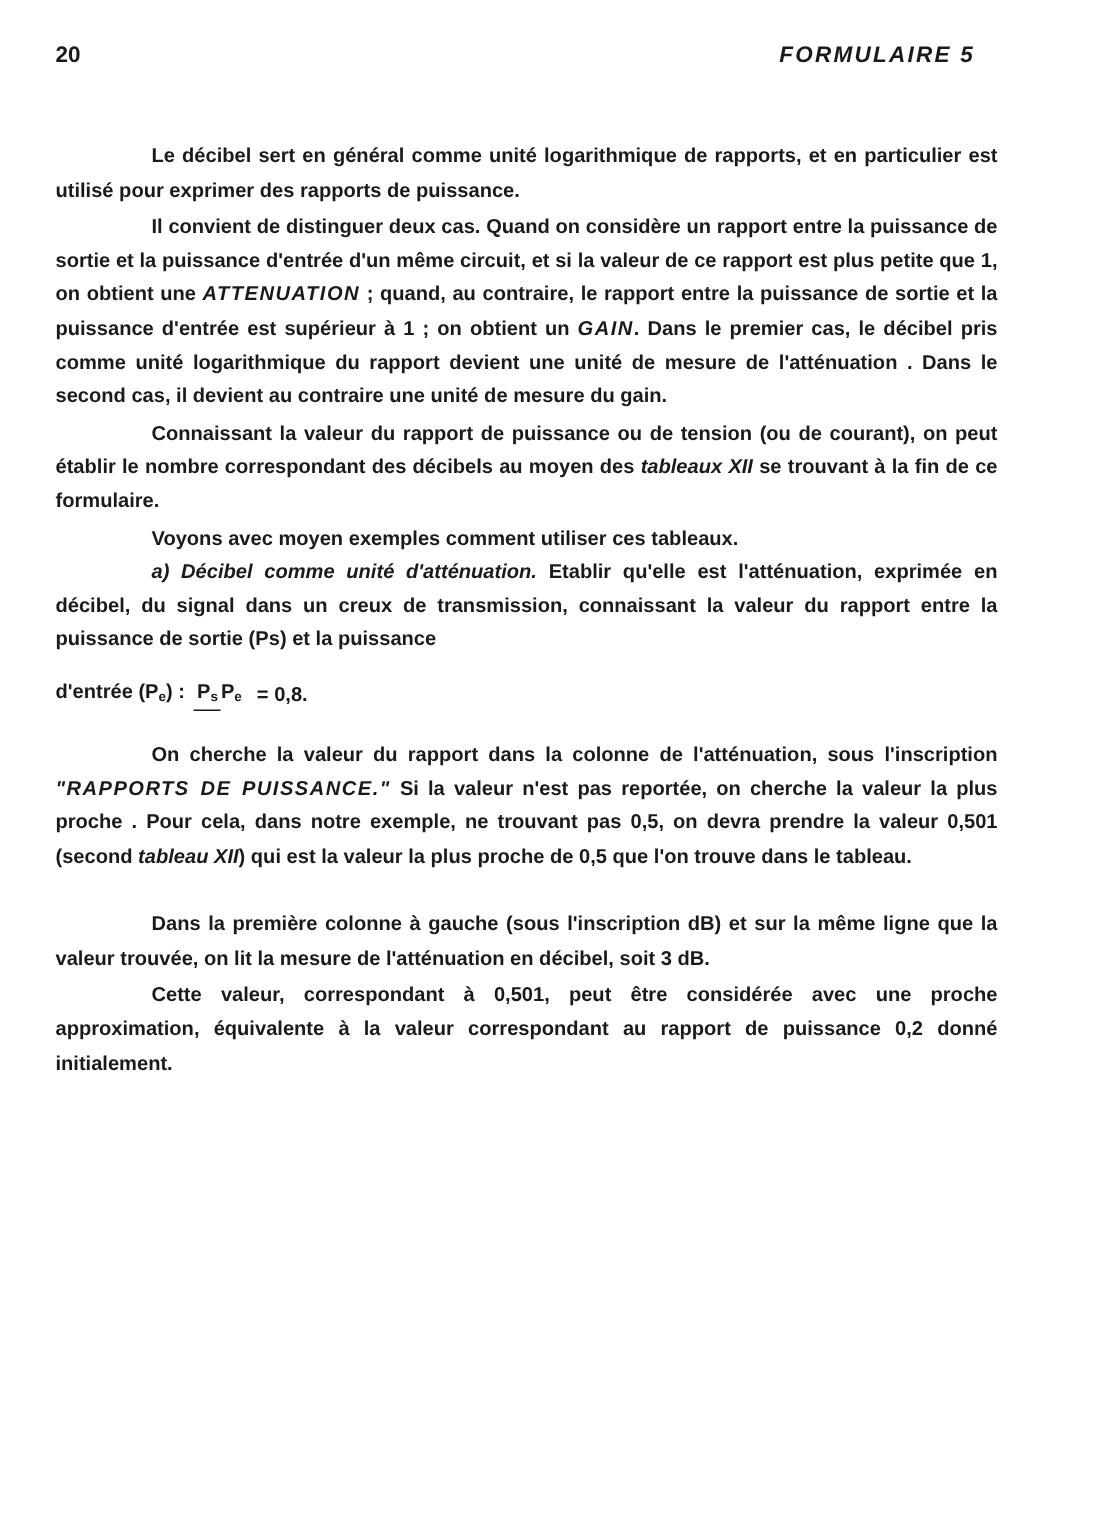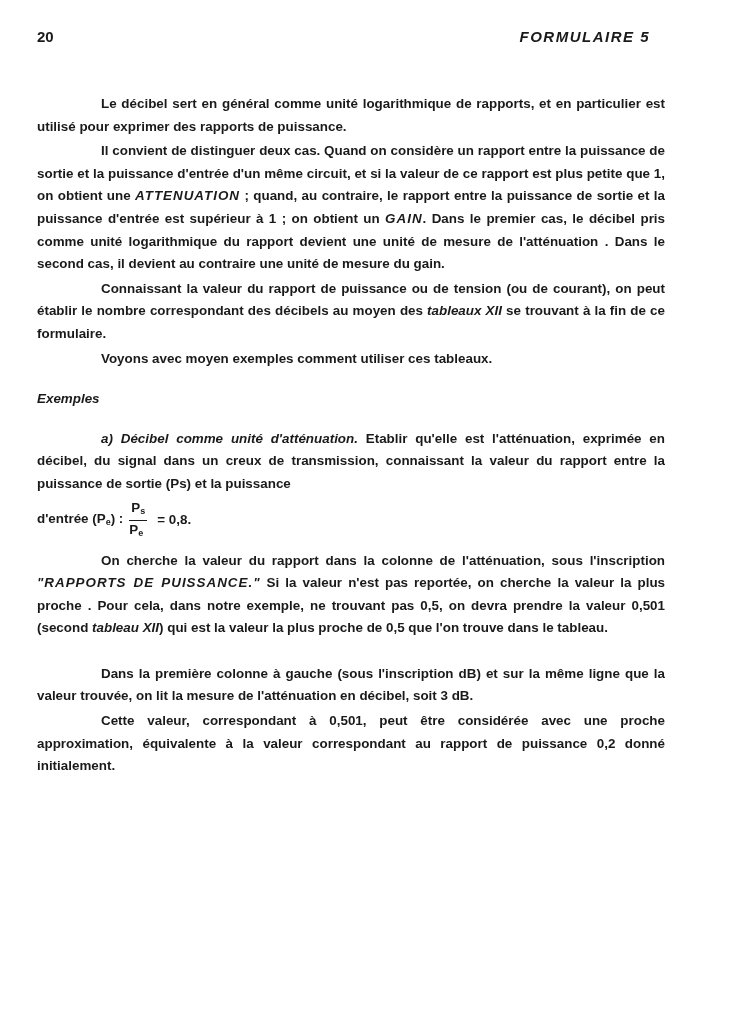--- a/index.html
+++ b/index.html
@@ -9,40 +9,39 @@
   .running-head { position: absolute; right: 88px; top: 28px; font-size: 15px; font-weight: bold; font-style: italic; letter-spacing: 1.5px; }
   .body { position: absolute; left: 37px; top: 93px; width: 628px; font-size: 13.4px; font-weight: bold; line-height: 22.6px; }
   p { margin: 0; text-align: justify; text-align-last: left; }
   .indent { text-indent: 64px; }
   .gap-small { margin-top: 2px; }
   .heading { font-style: italic; margin-top: 18px; margin-bottom: 17px; }
   .gap-large { margin-top: 23px; }
   i { font-style: italic; }
   .caps { letter-spacing: 1px; }
   .frac-line { margin-top: 4px; height: 42px; display: flex; align-items: center; }
-  .frac { display: inline-flex; flex-direction: column; align-items: flex-start; margin: 0 10px 0 6px; line-height: 17px; }
+  .frac { display: inline-flex; flex-direction: row; align-items: flex-start; margin: 0 10px 0 6px; line-height: 17px; }
   .frac .num { border-bottom: 1.2px solid #1a1a1a; padding: 0 2px; }
   sub { font-size: 9px; vertical-align: -2px; }
 </style>
 </head>
 <body>
 
 <div class="page-number">20</div>
 <div class="running-head">FORMULAIRE 5</div>
 
 <div class="body">
   <p class="indent">Le décibel sert en général comme unité logarithmique de rapports, et en particulier est utilisé pour exprimer des rapports de puissance.</p>
 
   <p class="indent gap-small"><span>Il convient de distinguer deux cas. Quand on considère un rapport entre la puissance de sortie et la puissance d'entrée d'un même circuit, et si la valeur de ce rapport est plus petite que 1, on obtient une </span><i class="caps">ATTENUATION</i><span> ; quand, au contraire, le rapport entre la puissance de sortie et la puissance d'entrée est supérieur à 1 ; on obtient un </span><i class="caps">GAIN</i><span>. Dans le premier cas, le décibel pris comme unité logarithmique du rapport devient une unité de mesure de l'atténuation . Dans le second cas, il devient au contraire une unité de mesure du gain.</span></p>
 
   <p class="indent gap-small"><span>Connaissant la valeur du rapport de puissance ou de tension (ou de courant), on peut établir le nombre correspondant des décibels au moyen des </span><i>tableaux XII</i><span> se trouvant à la fin de ce formulaire.</span></p>
 
   <p class="indent gap-small">Voyons avec moyen exemples comment utiliser ces tableaux.</p>
 
-  <p class="heading">Exemples</p>
 
   <p class="indent"><i>a) Décibel comme unité d'atténuation.</i><span> Etablir qu'elle est l'atténuation, exprimée en décibel, du signal dans un creux de transmission, connaissant la valeur du rapport entre la puissance de sortie (Ps) et la puissance</span></p>
 
   <div class="frac-line">
     <span><span>d'entrée (P</span><sub>e</sub><span>) :</span></span>
     <span class="frac">
       <span class="num"><span>P</span><sub>s</sub></span>
       <span class="den"><span>P</span><sub>e</sub></span>
     </span>
     <span>= 0,8.</span>

